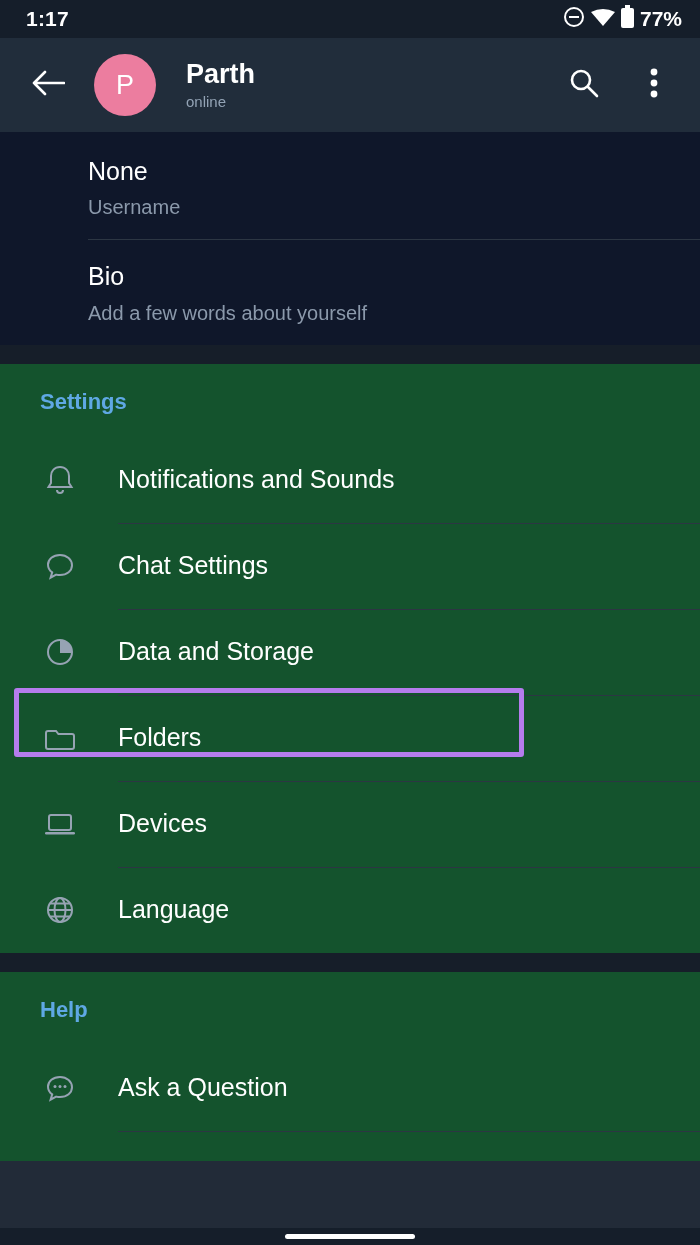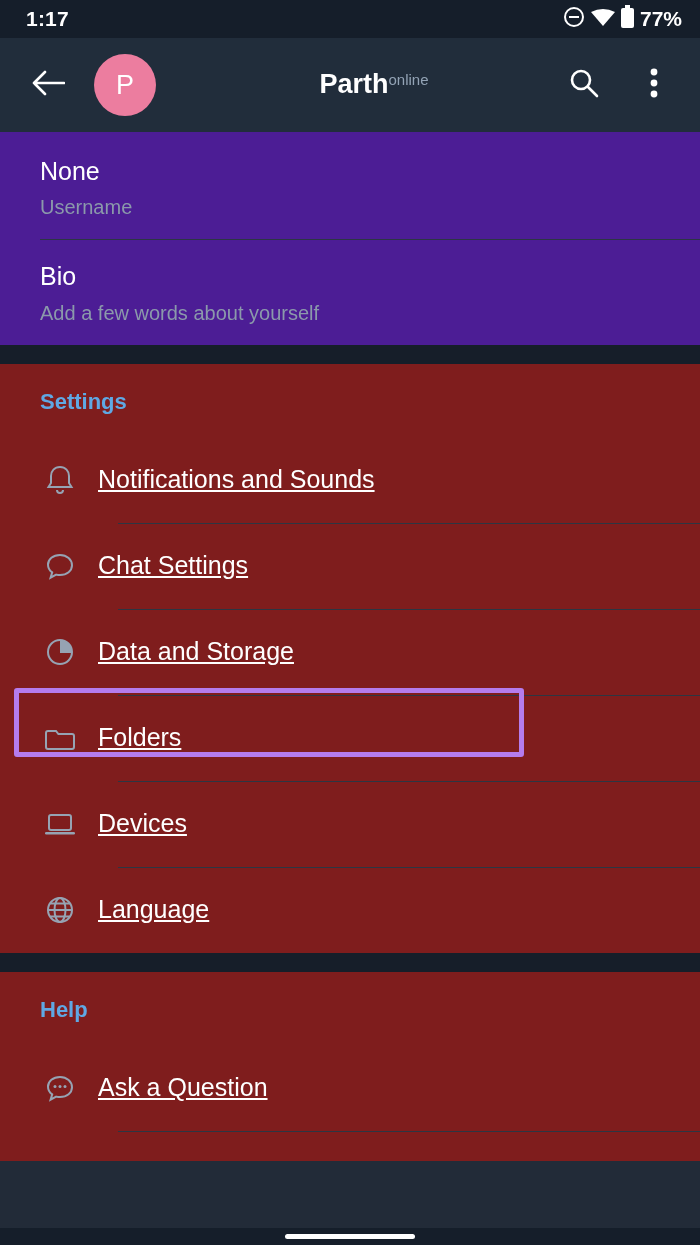--- a/index.html
+++ b/index.html
@@ -26,45 +26,45 @@
     height:94px; background:#212d3b;
     display:flex; align-items:center; padding:0 24px 0 26px;
   }
   .back-btn { width:44px; height:44px; display:flex; align-items:center; justify-content:center; flex:0 0 auto; }
   .avatar {
     width:62px; height:62px; border-radius:50%; background:#ec7d9f;
     display:flex; align-items:center; justify-content:center;
     margin-left:24px; flex:0 0 auto;
   }
   .avatar-letter { color:#ffffff; font-size:27px; font-weight:400; }
-  .titles { margin-left:30px; display:flex; justify-content:center; flex:1 1 auto; min-width:0; }
+  .titles { margin-left:30px; display:flex; flex-direction:column; justify-content:center; flex:1 1 auto; min-width:0; }
   .chat-title { color:#ffffff; font-size:27px; font-weight:700; line-height:1.18; }
   .chat-sub { color:#93a3b5; font-size:15px; line-height:1.3; margin-top:1px; }
   .appbar-actions { display:flex; align-items:center; gap:26px; flex:0 0 auto; }
   .icon-btn { width:44px; height:44px; display:flex; align-items:center; justify-content:center; }
 
   
-  .profile-block { background:#4c1d95; padding-top:2px; }
+  .profile-block { background:#0f172a; padding-top:2px;padding-left:48px; }
   .profile-row { padding:22px 0 18px 40px; position:relative; }
   .profile-row + .profile-row::before {
     content:""; position:absolute; top:0; left:40px; right:0; height:1px; background:#2c3643;
   }
   .pr-primary { color:#ffffff; font-size:25px; line-height:1.25; }
   .pr-secondary { color:#8b99ab; font-size:20px; line-height:1.35; margin-top:7px; }
 
   .gap-divider { height:19px; background:#161e29; }
 
   
-  .section { background:#7f1d1d; }
+  .section { background:#14532d; }
   .section-header { color:#5fa8e4; font-size:22px; font-weight:700; padding:25px 0 22px 40px; }
 
   .row { position:relative; display:flex; align-items:center; height:86px; padding-left:40px; }
   .row .sep { position:absolute; top:0; left:118px; right:0; height:1px; background:#2c3643; }
   .row-icon { width:40px; height:40px; display:flex; align-items:center; justify-content:center; flex:0 0 auto; }
-  .row-label { color:#ffffff; font-size:25px; margin-left:18px;text-decoration:underline; }
+  .row-label { color:#ffffff; font-size:25px; margin-left:38px; }
 
   .highlight-box {
     position:absolute; left:14px; top:688px; width:510px; height:69px;
     border:5px solid #b57ced; border-radius:3px; pointer-events:none;
   }
 
   
   .navbar {
     position:absolute; left:0; bottom:0; width:700px; height:17px;
     background:#151e2a; display:flex; align-items:center; justify-content:center;

